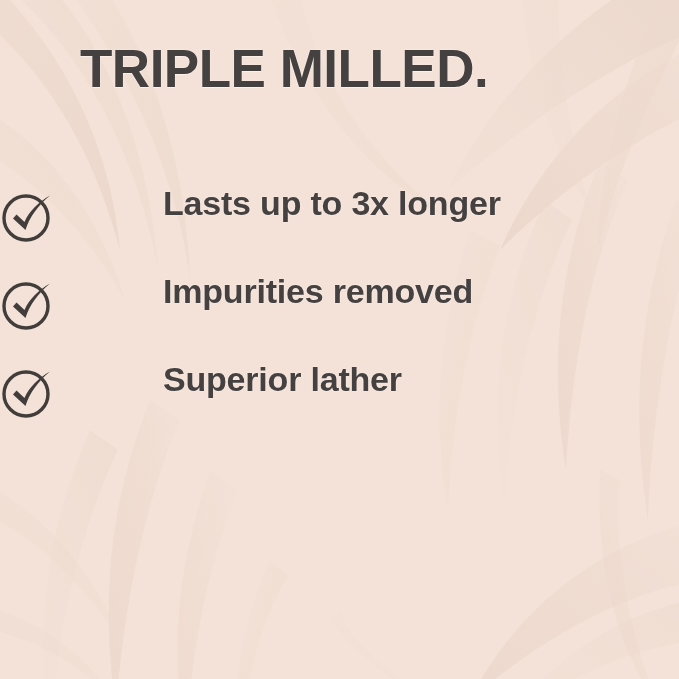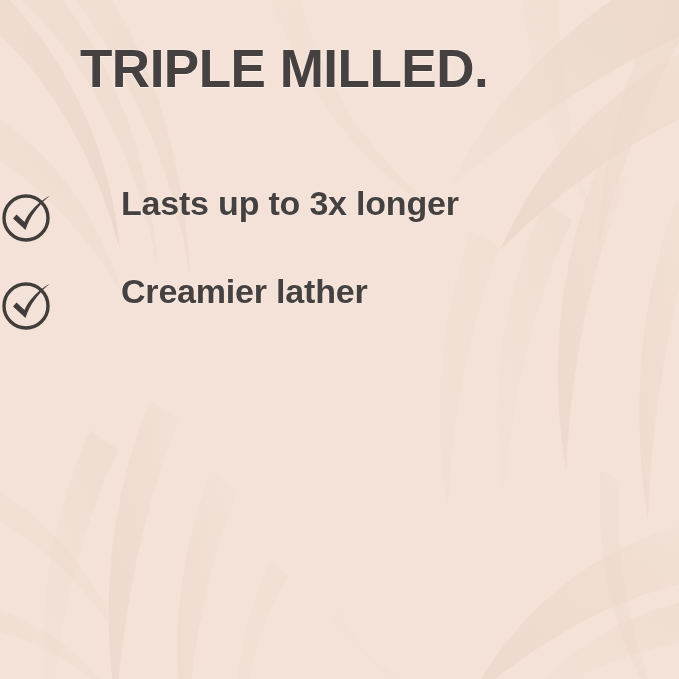--- a/index.html
+++ b/index.html
@@ -63,21 +63,21 @@
   .list {
     position: absolute;
     left: 0;
     top: 180px;
     width: 679px;
   }
 
   .list-item {
     position: relative;
     height: 88px;
-    padding-left: 32px;
+    padding-left: 74px;
     box-sizing: border-box;
   }
 
   .check-icon {
     position: absolute;
     left: 0;
     top: 8px;
     width: 56px;
     height: 56px;
   }
@@ -168,26 +168,33 @@
     <div class="list">
 
       <div class="list-item">
         <svg class="check-icon" viewBox="0 0 56 56" aria-hidden="true">
           <circle cx="26" cy="30" r="22" fill="none" stroke="#413d3b" stroke-width="3.4"></circle>
           <path d="M13 30.5 L16.5 26.5 L24.5 34 C29 23.5 38.5 14 50 7.5 C38 17.5 29.5 29 25.5 42 Z" fill="#413d3b"></path>
         </svg>
         <span class="item-label">Lasts up to 3x longer</span>
       </div>
 
-
-
       <div class="list-item">
         <svg class="check-icon" viewBox="0 0 56 56" aria-hidden="true">
           <circle cx="26" cy="30" r="22" fill="none" stroke="#413d3b" stroke-width="3.4"></circle>
           <path d="M13 30.5 L16.5 26.5 L24.5 34 C29 23.5 38.5 14 50 7.5 C38 17.5 29.5 29 25.5 42 Z" fill="#413d3b"></path>
         </svg>
-        <span class="item-label">Creamier lather</span>
+        <span class="item-label">Impurities removed</span>
+      </div>
+
+
+      <div class="list-item">
+        <svg class="check-icon" viewBox="0 0 56 56" aria-hidden="true">
+          <circle cx="26" cy="30" r="22" fill="none" stroke="#413d3b" stroke-width="3.4"></circle>
+          <path d="M13 30.5 L16.5 26.5 L24.5 34 C29 23.5 38.5 14 50 7.5 C38 17.5 29.5 29 25.5 42 Z" fill="#413d3b"></path>
+        </svg>
+        <span class="item-label">Superior lather</span>
       </div>
 
 
     </div>
   </div>
 </div>
 
 </body></html>

